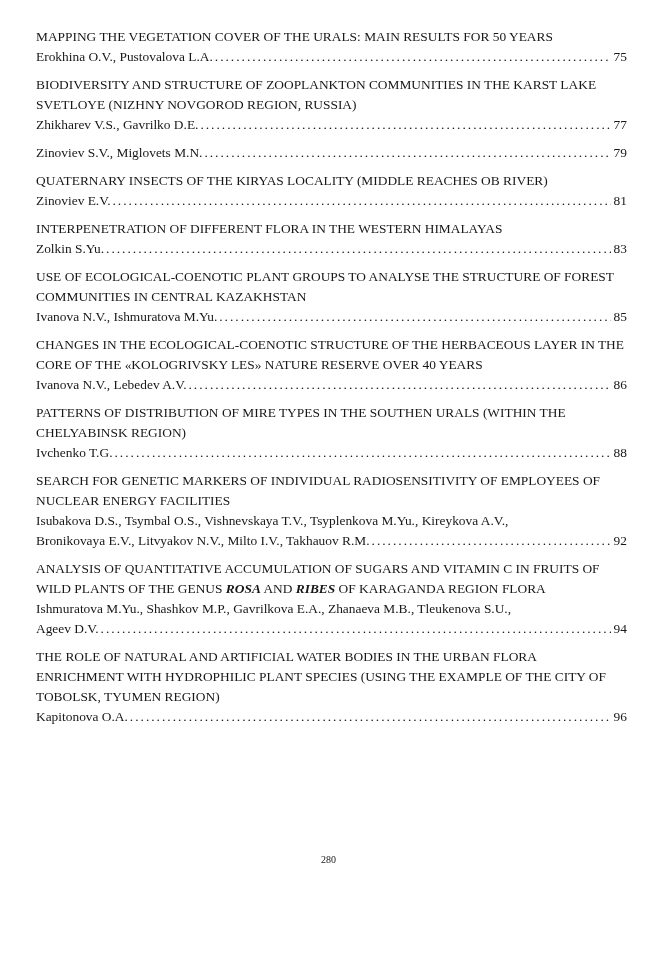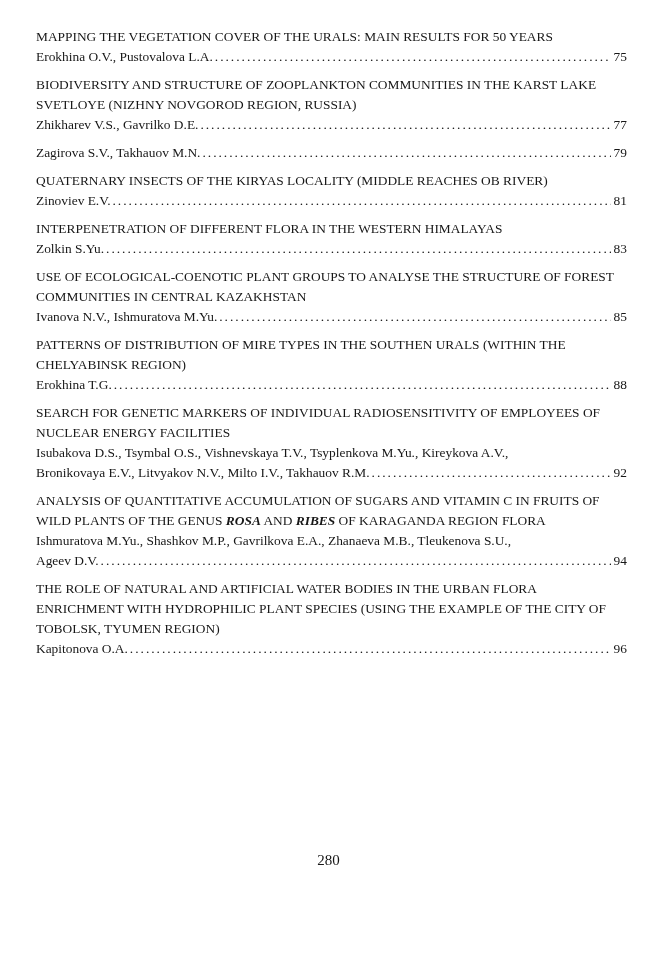--- a/index.html
+++ b/index.html
@@ -39,21 +39,21 @@
   .leader::before {
     content: "....................................................................................................................................................................................................";
   }
   .pg { white-space: nowrap; flex: 0 0 auto; text-align: right; }
   .folio {
     position: absolute;
     left: 0;
     right: 0;
     bottom: 34px;
     text-align: center;
-    font-size: 15px;
+    font-size: 10px;
   }
 </style>
 </head>
 <body>
 
 <div class="page">
   <div>
       <div class="entry">
         <div class="title"><span>MAPPING THE VEGETATION COVER OF THE URALS: MAIN RESULTS FOR 50 YEARS</span></div>
         <div class="authors last">
@@ -65,21 +65,21 @@
       <div class="entry">
         <div class="title"><span>BIODIVERSITY AND STRUCTURE OF ZOOPLANKTON COMMUNITIES IN THE KARST LAKE SVETLOYE (NIZHNY NOVGOROD REGION, RUSSIA)</span></div>
         <div class="authors last">
           <span class="names">Zhikharev V.S., Gavrilko D.E.</span>
           <span class="leader"></span>
           <span class="pg">77</span>
         </div>
       </div>
       <div class="entry">
         <div class="authors last">
-          <span class="names">Zagirova S.V., Takhauov M.N.</span>
+          <span class="names">Zinoviev S.V., Miglovets M.N.</span>
           <span class="leader"></span>
           <span class="pg">79</span>
         </div>
       </div>
       <div class="entry">
         <div class="title"><span>QUATERNARY INSECTS OF THE KIRYAS LOCALITY (MIDDLE REACHES OB RIVER)</span></div>
         <div class="authors last">
           <span class="names">Zinoviev E.V.</span>
           <span class="leader"></span>
           <span class="pg">81</span>
@@ -95,23 +95,31 @@
       </div>
       <div class="entry">
         <div class="title"><span>USE OF ECOLOGICAL-COENOTIC PLANT GROUPS TO ANALYSE THE STRUCTURE OF FOREST COMMUNITIES IN CENTRAL KAZAKHSTAN</span></div>
         <div class="authors last">
           <span class="names">Ivanova N.V., Ishmuratova M.Yu.</span>
           <span class="leader"></span>
           <span class="pg">85</span>
         </div>
       </div>
       <div class="entry">
+        <div class="title"><span>CHANGES IN THE ECOLOGICAL-COENOTIC STRUCTURE OF THE HERBACEOUS LAYER IN THE CORE OF THE «KOLOGRIVSKY LES» NATURE RESERVE OVER 40 YEARS</span></div>
+        <div class="authors last">
+          <span class="names">Ivanova N.V., Lebedev A.V.</span>
+          <span class="leader"></span>
+          <span class="pg">86</span>
+        </div>
+      </div>
+      <div class="entry">
         <div class="title"><span>PATTERNS OF DISTRIBUTION OF MIRE TYPES IN THE SOUTHEN URALS (WITHIN THE CHELYABINSK REGION)</span></div>
         <div class="authors last">
-          <span class="names">Erokhina T.G.</span>
+          <span class="names">Ivchenko T.G.</span>
           <span class="leader"></span>
           <span class="pg">88</span>
         </div>
       </div>
       <div class="entry">
       </div>
       <div class="entry">
         <div class="title"><span>SEARCH FOR GENETIC MARKERS OF INDIVIDUAL RADIOSENSITIVITY OF EMPLOYEES OF NUCLEAR ENERGY FACILITIES</span></div>
         <div class="authors">Isubakova D.S., Tsymbal O.S., Vishnevskaya T.V., Tsyplenkova M.Yu., Kireykova A.V.,</div>
         <div class="authors last">

